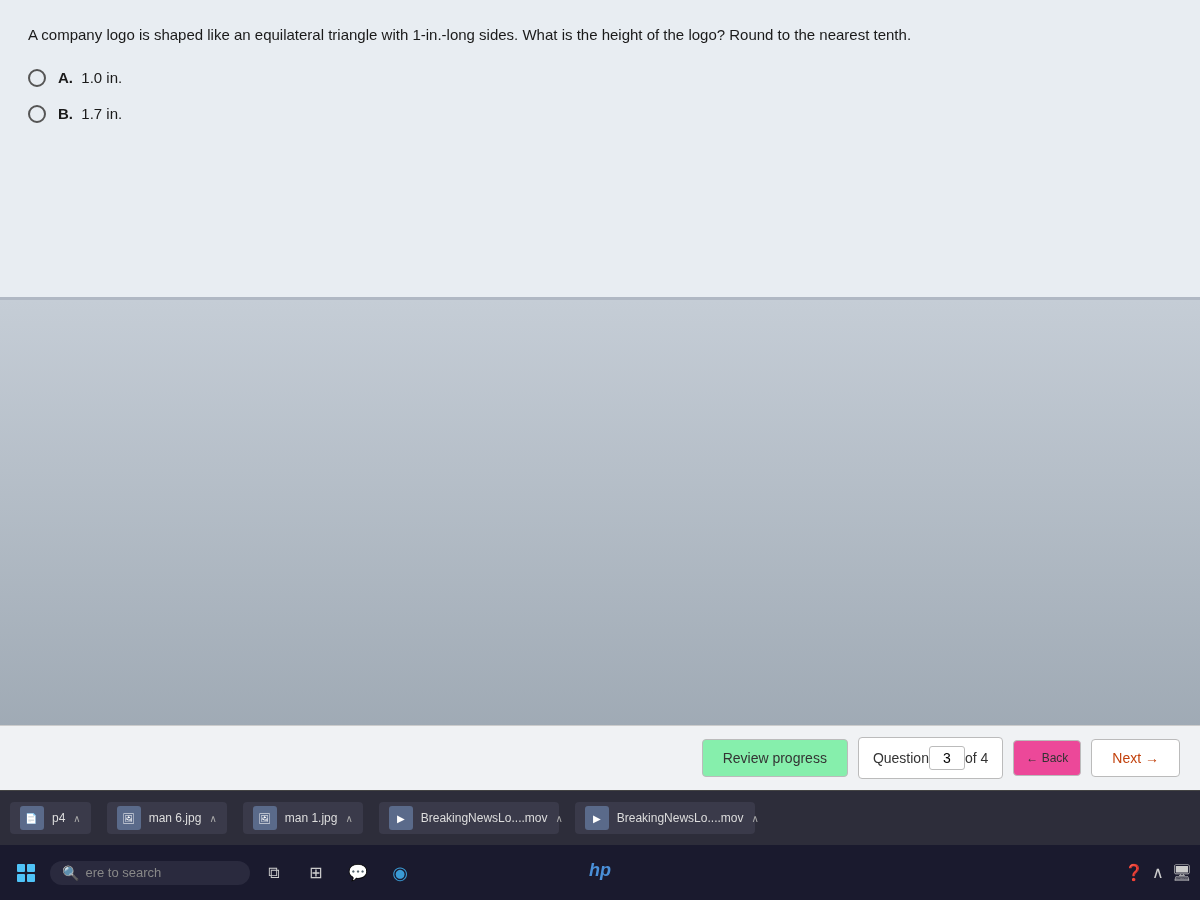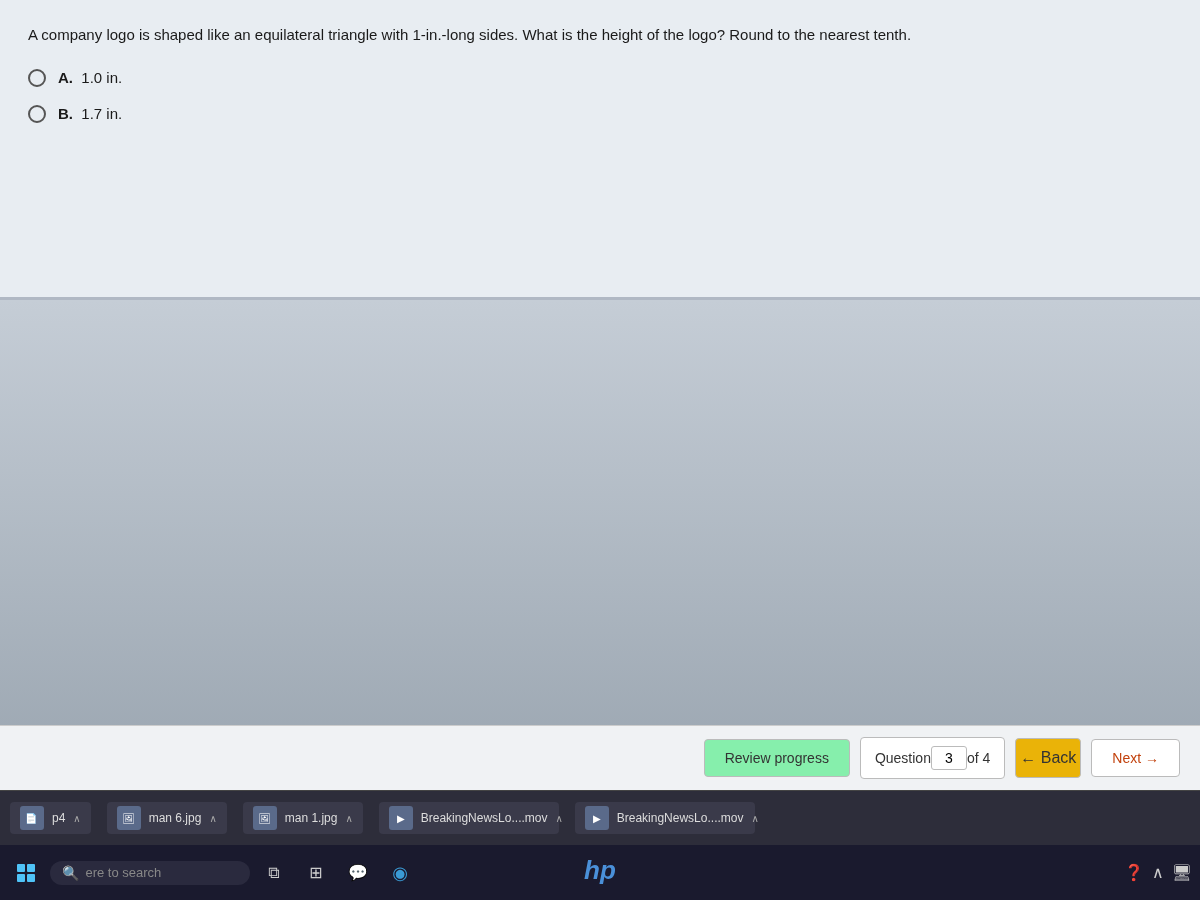--- a/index.html
+++ b/index.html
@@ -107,25 +107,25 @@
     .question-counter input {
       width: 36px;
       text-align: center;
       border: 1px solid #bbb;
       border-radius: 3px;
       padding: 3px;
       font-size: 14px;
     }
 
     .back-btn {
-      background: #eab308;
-      border: 1px solid #bbb;
-      border-radius: 4px;
-      padding: 10px 4px;
-      font-size: 16px;
+      background: #ec4899;
+      border: 1px solid #bbb;
+      border-radius: 4px;
+      padding: 10px 12px;
+      font-size: 12px;
       cursor: pointer;
       color: #333;
       display: flex;
       align-items: center;
       gap: 6px;
     }
 
     .next-btn {
       background: white;
       border: 1px solid #bbb;
@@ -267,21 +267,21 @@
       bottom: 10px;
       left: 50%;
       transform: translateX(-50%);
       width: 40px;
       height: 40px;
       background: #1a1a2e;
       display: flex;
       align-items: center;
       justify-content: center;
       color: #4a90d9;
-      font-size: 26px;
+      font-size: 18px;
       font-weight: bold;
       font-style: italic;
     }
   </style>
 </head>
 <body>
 
 <div class="quiz-container">
   <div class="question-text">A company logo is shaped like an equilateral triangle with 1-in.-long sides. What is the height of the logo? Round to the nearest tenth.</div>
 

